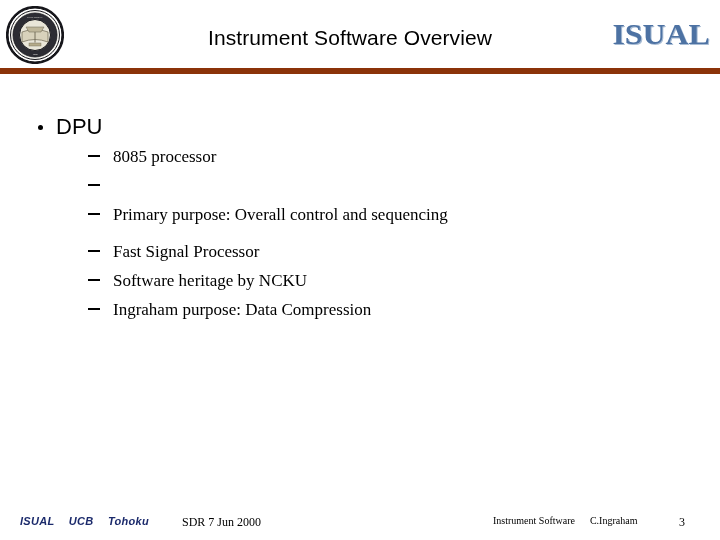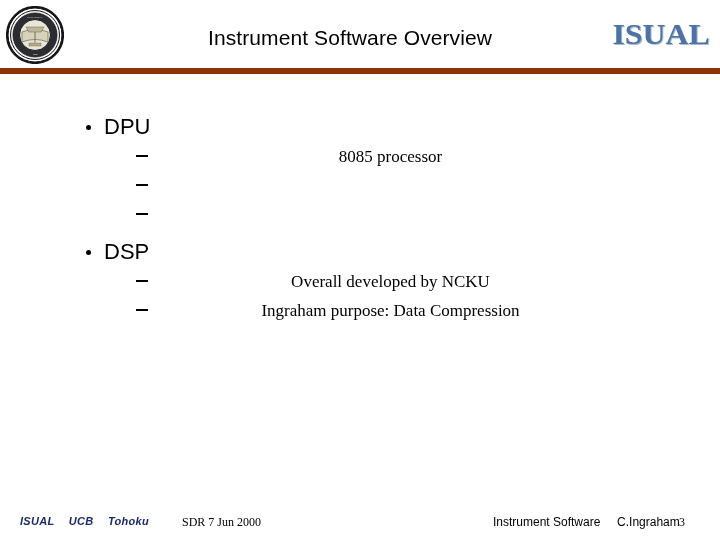--- a/index.html
+++ b/index.html
@@ -74,25 +74,24 @@
     left: 0;
     top: 68px;
     width: 720px;
     height: 6px;
     background: #8b3309;
   }
 
   
   .body-area {
     position: absolute;
-    left: 16px;
+    left: 0;
     top: 112px;
     width: 572px;
     height: 380px;
-    padding-left: 32px;
   }
 
   .lvl1 {
     position: relative;
     margin: 0;
     padding: 0 0 0 56px;
     font-family: "Liberation Sans", sans-serif;
     font-size: 22px;
     font-weight: 400;
     color: #000000;
@@ -114,21 +113,20 @@
     position: relative;
     margin: 0;
     padding: 0 0 0 113px;
     font-family: "Liberation Serif", serif;
     font-size: 17px;
     font-weight: 400;
     color: #000000;
     line-height: 29px;
     height: 29px;
     white-space: nowrap;
-    text-align: center;
   }
   .lvl2 .dash {
     position: absolute;
     left: 88px;
     top: 13px;
     width: 12px;
     height: 2px;
     background: #000000;
   }
 
@@ -163,22 +161,22 @@
     top: 3px;
     font-family: "Liberation Serif", serif;
     font-size: 12px;
     color: #000000;
     white-space: nowrap;
   }
   .f-right {
     position: absolute;
     left: 493px;
     top: 3px;
-    font-family: Liberation Sans, sans-serif;
-    font-size: 12px;
+    font-family: Liberation Serif, serif;
+    font-size: 10px;
     color: #000000;
     white-space: nowrap;
   }
   .f-right .gap { display: inline-block; width: 10px; }
   .f-page {
     position: absolute;
     left: 679px;
     top: 3px;
     font-family: "Liberation Serif", serif;
     font-size: 12px;
@@ -223,31 +221,32 @@
     </div>
     <div class="lvl2">
       <span class="dash"></span>
       <span>8085 processor</span>
     </div>
     <div class="lvl2">
       <span class="dash"></span>
     </div>
     <div class="lvl2">
       <span class="dash"></span>
+      <span>Primary purpose: Overall control and sequencing</span>
     </div>
 
     <div class="group-gap"></div>
 
-    <div class="lvl1">
-      <span class="dot"></span>
-      <span>DSP</span>
-    </div>
-    <div class="lvl2">
-      <span class="dash"></span>
-      <span>Overall developed by NCKU</span>
+    <div class="lvl2">
+      <span class="dash"></span>
+      <span>Fast Signal Processor</span>
+    </div>
+    <div class="lvl2">
+      <span class="dash"></span>
+      <span>Software heritage by NCKU</span>
     </div>
     <div class="lvl2">
       <span class="dash"></span>
       <span>Ingraham purpose:  Data Compression</span>
     </div>
 
   </div>
 
   <div class="footer">
 

